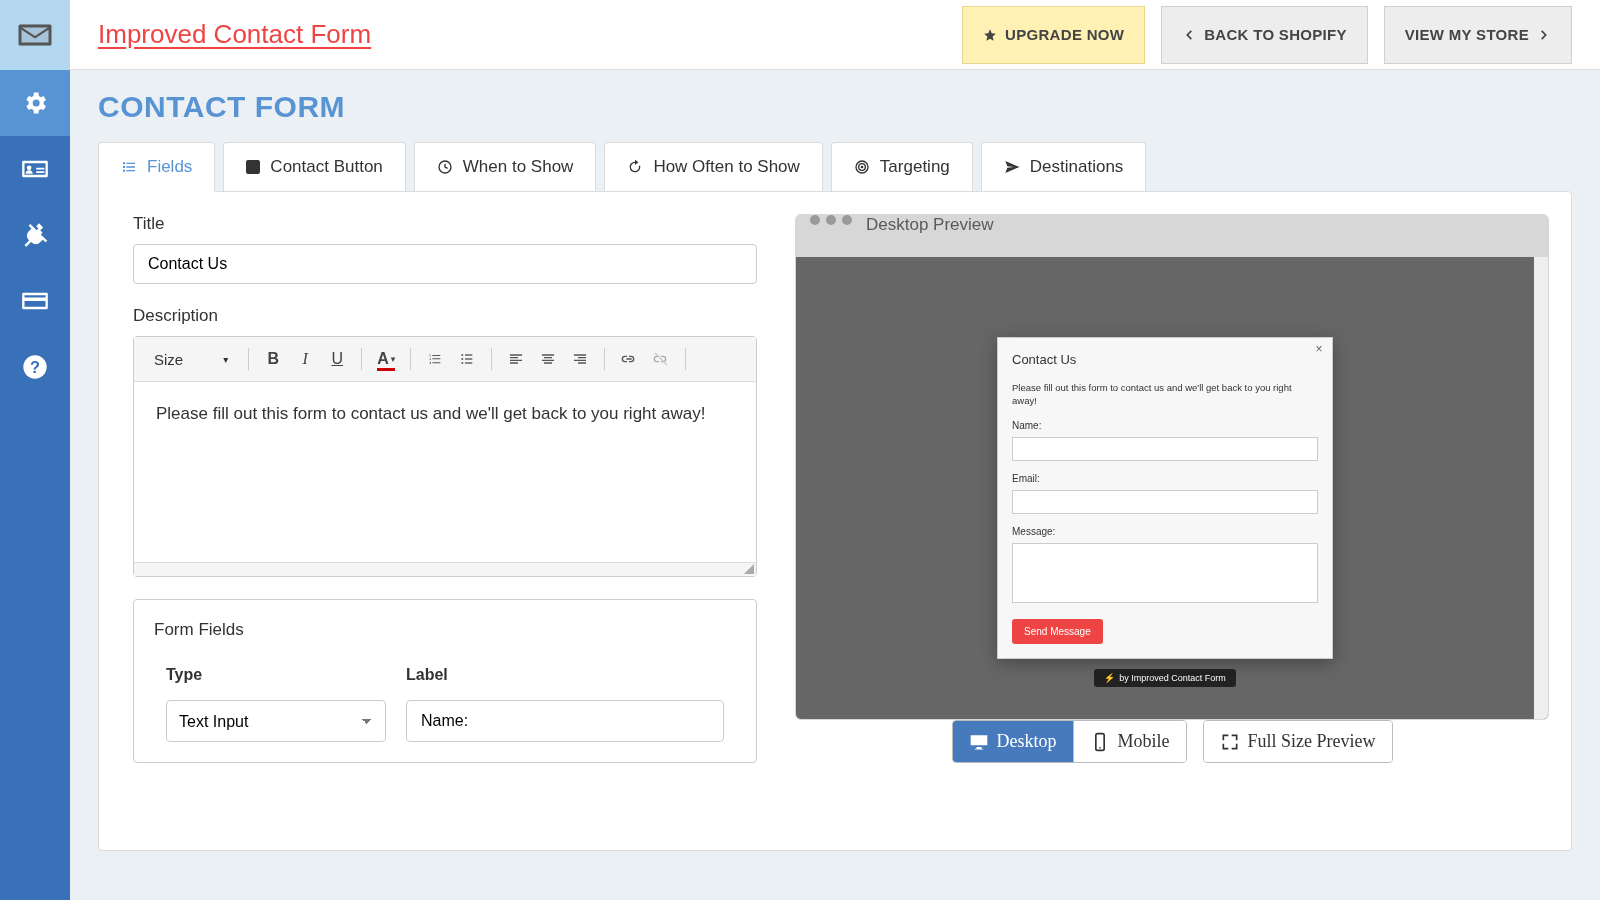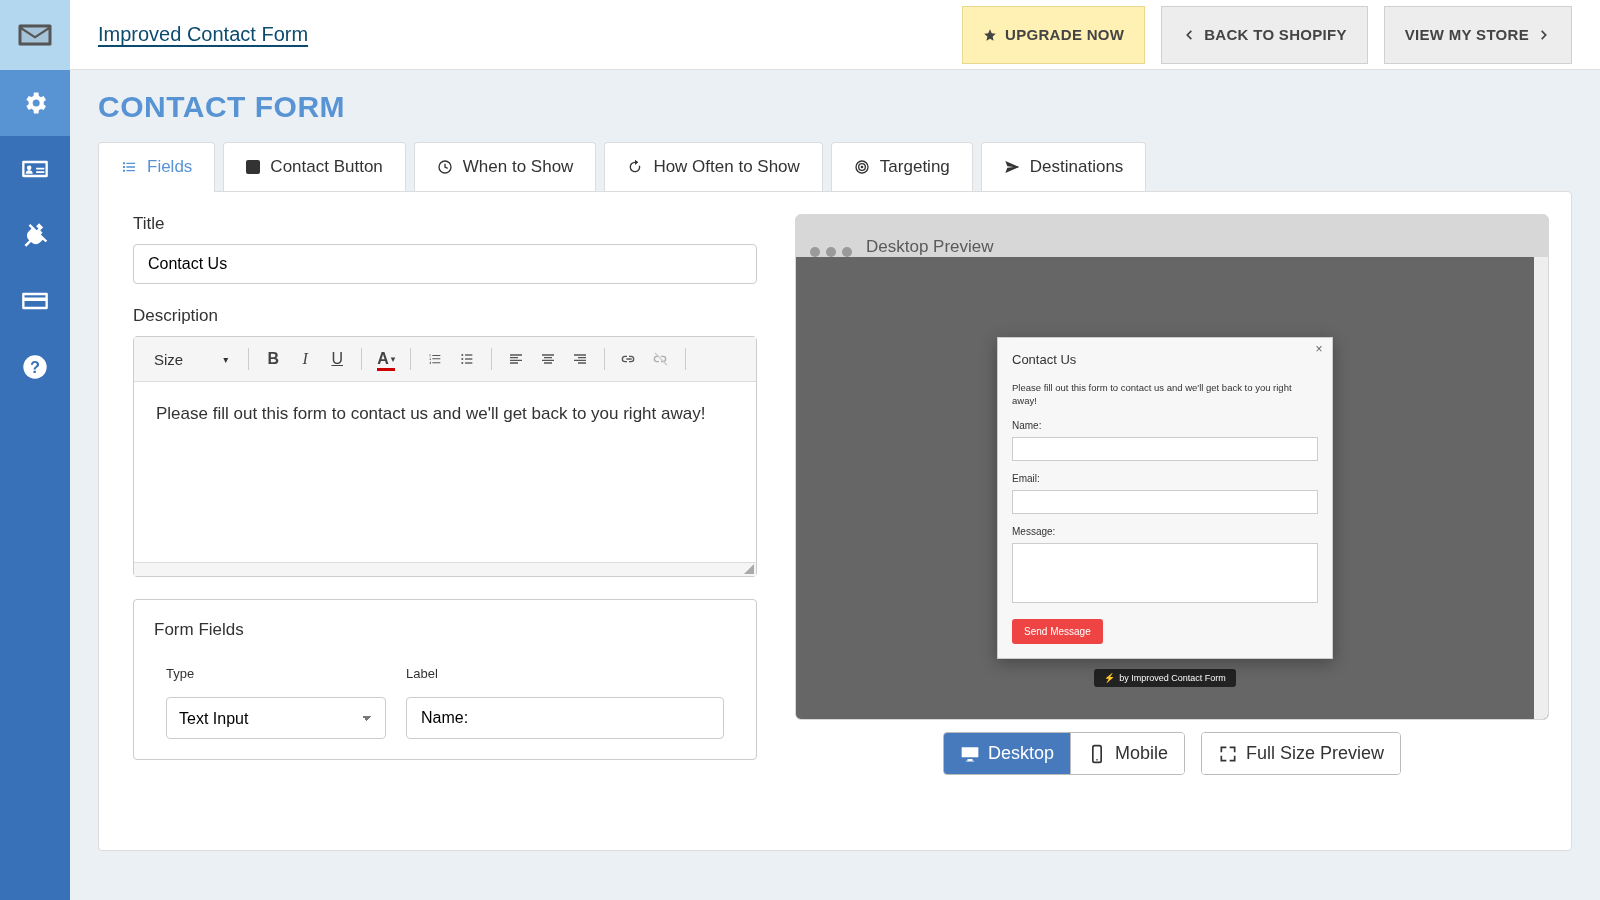--- a/index.html
+++ b/index.html
@@ -12,21 +12,21 @@
 .sidebar-logo { width: 70px; height: 70px; background: #b4d7f0; display: flex; align-items: center; justify-content: center; }
 .sidebar-item { width: 70px; height: 66px; display: flex; align-items: center; justify-content: center; cursor: pointer; color: #fff; }
 .sidebar-item.active { background: #5893d4; }
 .sidebar-item svg { width: 28px; height: 28px; fill: #fff; }
 
 
 .main { flex: 1; display: flex; flex-direction: column; }
 
 
 .header { height: 70px; background: #fff; display: flex; align-items: center; padding: 0 28px; gap: 16px; border-bottom: 1px solid #e0e0e0; }
-.app-title { font-size: 20px; font-weight: 400; color: #0c4a6e; text-decoration: underline; text-underline-offset: 4px; flex-shrink: 0; }
+.app-title { font-size: 26px; font-weight: 400; color: #ef4444; text-decoration: underline; text-underline-offset: 4px; flex-shrink: 0; }
 .header-spacer { flex: 1; }
 .header-btn { padding: 0 20px; height: 58px; display: inline-flex; align-items: center; gap: 8px; border: 1px solid #d0d0d0; background: #ededed; font-size: 15px; font-weight: 700; color: #444; cursor: pointer; letter-spacing: 0.3px; }
 .header-btn.upgrade { background: #fff0b3; border-color: #e8d78c; }
 .header-btn svg { width: 14px; height: 14px; fill: #444; }
 
 
 .content { flex: 1; padding: 20px 28px; overflow: hidden; }
 .section-title { font-size: 30px; font-weight: 800; color: #5893d4; letter-spacing: 0.5px; margin-bottom: 18px; }
 
 
@@ -59,48 +59,48 @@
 .tbtn.underline { text-decoration: underline; }
 .tbtn svg { width: 16px; height: 16px; fill: #555; }
 .editor-body { padding: 22px; min-height: 180px; font-size: 17px; background: #fff; }
 .editor-footer { height: 14px; background: #f5f5f5; border-top: 1px solid #ddd; position: relative; }
 .editor-footer .grip { position: absolute; right: 2px; bottom: 2px; width: 0; height: 0; border-style: solid; border-width: 0 0 10px 10px; border-color: transparent transparent #aaa transparent; }
 
 
 .form-fields-block { border: 1px solid #ccc; border-radius: 4px; padding: 20px; }
 .form-fields-title { font-size: 17px; margin-bottom: 26px; }
 .ff-head { display: flex; gap: 20px; margin-bottom: 16px; padding: 0 12px; }
-.ff-head .col { font-size: 13px; font-weight: 400; }
+.ff-head .col { font-size: 16px; font-weight: 700; }
 .ff-head .col.type { width: 220px; }
 .ff-head .col.label { flex: 1; }
 .ff-row { display: flex; gap: 20px; padding: 0 12px; }
 .ff-select { width: 220px; height: 42px; border: 1px solid #ccc; border-radius: 4px; padding: 0 12px; font-size: 16px; background: #fff; appearance: none; -webkit-appearance: none; background-image: linear-gradient(45deg, transparent 50%, #777 50%), linear-gradient(135deg, #777 50%, transparent 50%); background-position: calc(100% - 18px) 18px, calc(100% - 13px) 18px; background-size: 5px 5px, 5px 5px; background-repeat: no-repeat; }
 .ff-input { flex: 1; height: 42px; border: 1px solid #ccc; border-radius: 4px; padding: 0 14px; font-size: 16px; }
 
 
 .preview-window { border: 1px solid #d7d7d7; border-radius: 6px; background: #d7d7d7; overflow: hidden; }
-.preview-titlebar { height: 42px; display: flex; align-items: flex-end; padding: 0 14px; gap: 14px; }
+.preview-titlebar { height: 42px; display: flex; align-items: flex-start; padding: 0 14px; gap: 14px; }
 .dots { display: flex; gap: 6px; }
 .dot { width: 10px; height: 10px; border-radius: 50%; background: #9a9a9a; }
 .preview-title { font-size: 17px; color: #5a5a5a; }
 .preview-stage { background: #666; height: 462px; position: relative; display: flex; align-items: flex-start; justify-content: center; padding-top: 80px; border-right: 14px solid #eee; }
 
 .popup { width: 336px; background: #f7f7f7; border: 1px solid #ccc; box-shadow: 0 4px 16px rgba(0,0,0,.3); position: relative; }
 .popup-close { position: absolute; top: 4px; right: 6px; width: 14px; height: 14px; font-size: 12px; line-height: 14px; text-align: center; color: #666; cursor: pointer; }
 .popup-body { padding: 14px; }
 .popup-title { font-size: 13px; color: #333; margin-bottom: 14px; font-weight: 400; }
 .popup-desc { font-size: 9.5px; color: #333; margin-bottom: 12px; line-height: 1.4; }
 .popup-field-label { font-size: 10px; margin-bottom: 6px; }
 .popup-input { width: 100%; height: 24px; border: 1px solid #ccc; background: #fff; margin-bottom: 12px; }
 .popup-textarea { width: 100%; height: 60px; border: 1px solid #ccc; background: #fff; margin-bottom: 12px; resize:none; }
 .popup-send { background: #ef4444; color: #fff; border: none; padding: 7px 12px; font-size: 10px; border-radius: 3px; cursor: pointer; }
 
 .powered { margin-top: 10px; background: #222; color: #fff; font-size: 9px; padding: 4px 10px; border-radius: 3px; display:inline-flex; align-items:center; gap:4px; }
 
-.preview-toggles { display: flex; gap: 16px; justify-content: center; margin-top: 12px; }
+.preview-toggles { display: flex; gap: 16px; justify-content: center; margin-top: 0; font-family: Liberation Serif, serif; }
 .toggle-group { display: inline-flex; border: 1px solid #bbb; border-radius: 4px; overflow: hidden; }
 .toggle-btn { padding: 10px 16px; font-size: 18px; background: #fff; cursor: pointer; display: inline-flex; align-items: center; gap: 8px; color: #333; }
 .toggle-btn.active { background: #477abd; color: #fff; }
 .toggle-btn svg { width: 20px; height: 20px; fill: currentColor; }
 .toggle-btn.sep { border-left: 1px solid #bbb; }
 
 </style>
 </head>
 <body>
 

